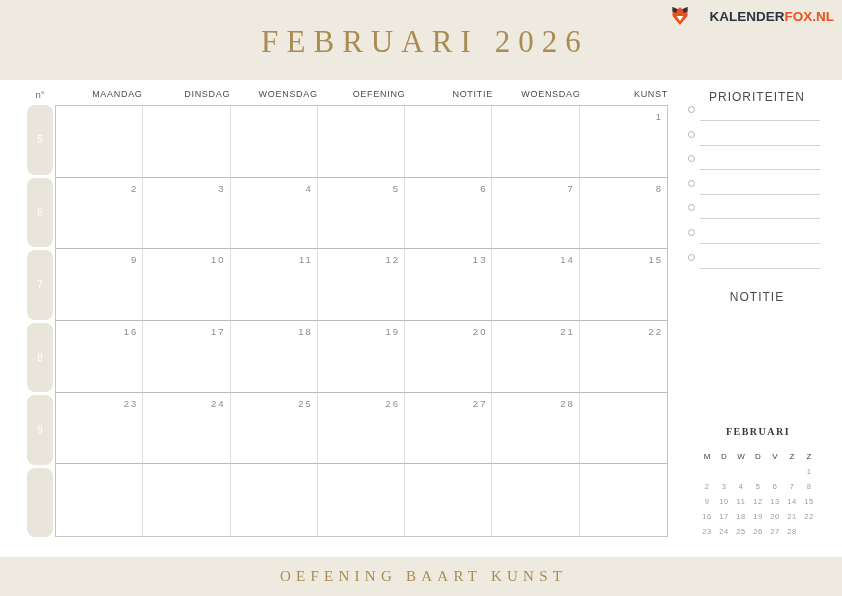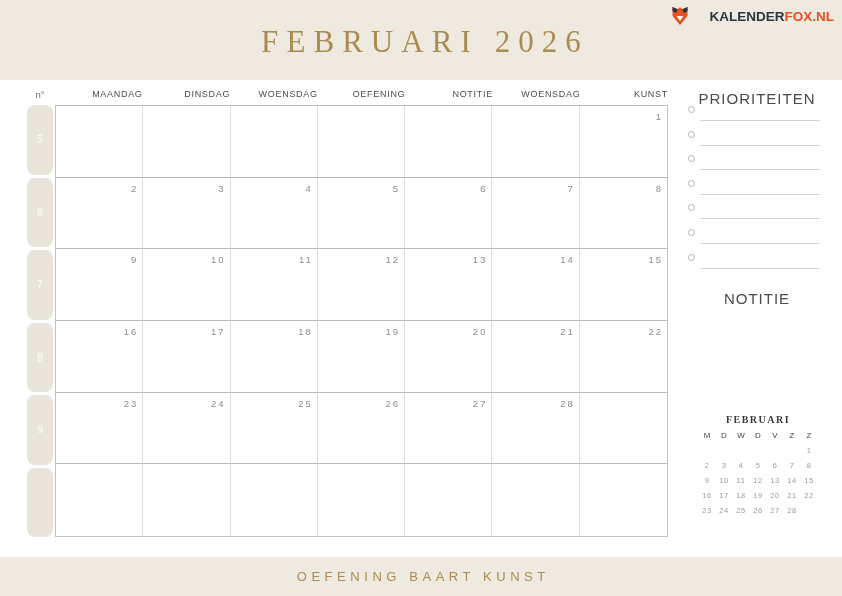--- a/index.html
+++ b/index.html
@@ -29,33 +29,33 @@
     position:absolute;left:55px;top:105px;width:613px;height:432px;background:#fff;
     display:grid;grid-template-columns:repeat(7,1fr);grid-template-rows:repeat(6,1fr);
     border:1px solid #c3c3c1;
   }
   .cell{position:relative;border-right:1px solid #dddddb;border-bottom:1px solid #b9b9b7;}
   .cell:nth-child(7n){border-right:none;}
   .cell:nth-last-child(-n+7){border-bottom:none;}
   .daynum{position:absolute;top:5px;right:4px;font-size:9.5px;letter-spacing:2px;color:#8c8c8c;}
   .week-tabs{position:absolute;left:27px;top:105px;width:26px;height:432px;display:flex;flex-direction:column;gap:3px;}
   .week-tab{flex:1;background:var(--tab);border-radius:8px;display:flex;align-items:center;justify-content:center;color:#ffffff;font-size:10px;}
-  .sidebar-title{position:absolute;left:690px;width:134px;margin:0;text-align:center;font-size:15px;font-weight:normal;letter-spacing:1px;color:#4b4b4b;}
+  .sidebar-title{position:absolute;left:690px;width:134px;margin:0;text-align:center;font-size:12px;font-weight:normal;letter-spacing:1px;color:#4b4b4b;}
   .prio-rows{position:absolute;left:686px;top:104px;width:136px;}
   .prio-row{position:relative;height:24.6px;}
   .prio-circle{position:absolute;left:2px;top:2px;width:7px;height:7px;border:1px solid #b3b3b1;border-radius:50%;}
   .prio-line{position:absolute;left:14px;right:2px;top:16px;border-top:1px solid #d2d2d0;}
   .notes-area{position:absolute;left:690px;top:305px;width:134px;height:100px;}
   .mini{position:absolute;left:698px;top:414px;width:120px;}
-  .mini-title{margin:0;text-align:center;font-family:"Liberation Serif",serif;font-weight:bold;font-size:10px;letter-spacing:1.5px;color:#3a3a3a;}
+  .mini-title{margin:12px;text-align:center;font-family:"Liberation Serif",serif;font-weight:bold;font-size:10px;letter-spacing:1.5px;color:#3a3a3a;}
   .mini-grid{margin-top:3px;display:grid;grid-template-columns:repeat(7,17px);justify-content:center;}
   .mini-h{height:15px;display:flex;align-items:center;justify-content:center;font-size:8px;color:#3f3f3f;}
   .mini-d{height:15px;display:flex;align-items:center;justify-content:center;font-size:7.5px;color:#9b9b9b;letter-spacing:.5px;}
   .footer-band{position:absolute;left:0;top:557px;width:842px;height:39px;background:var(--cream);display:flex;align-items:center;justify-content:center;}
-  .footer-text{font-family:Liberation Sans, sans-serif;font-size:13px;letter-spacing:.35em;text-indent:.35em;color:var(--gold);}
+  .footer-text{font-family:Liberation Serif, serif;font-size:15px;letter-spacing:.35em;text-indent:.35em;color:var(--gold);}
 </style>
 </head>
 <body>
 
 <div class="header-band"></div>
 <h1 class="page-title">FEBRUARI 2026</h1>
 
 <div class="logo">
   <span style="display:flex;">
     <svg width="18" height="20" viewBox="0 0 24 26" aria-hidden="true">

